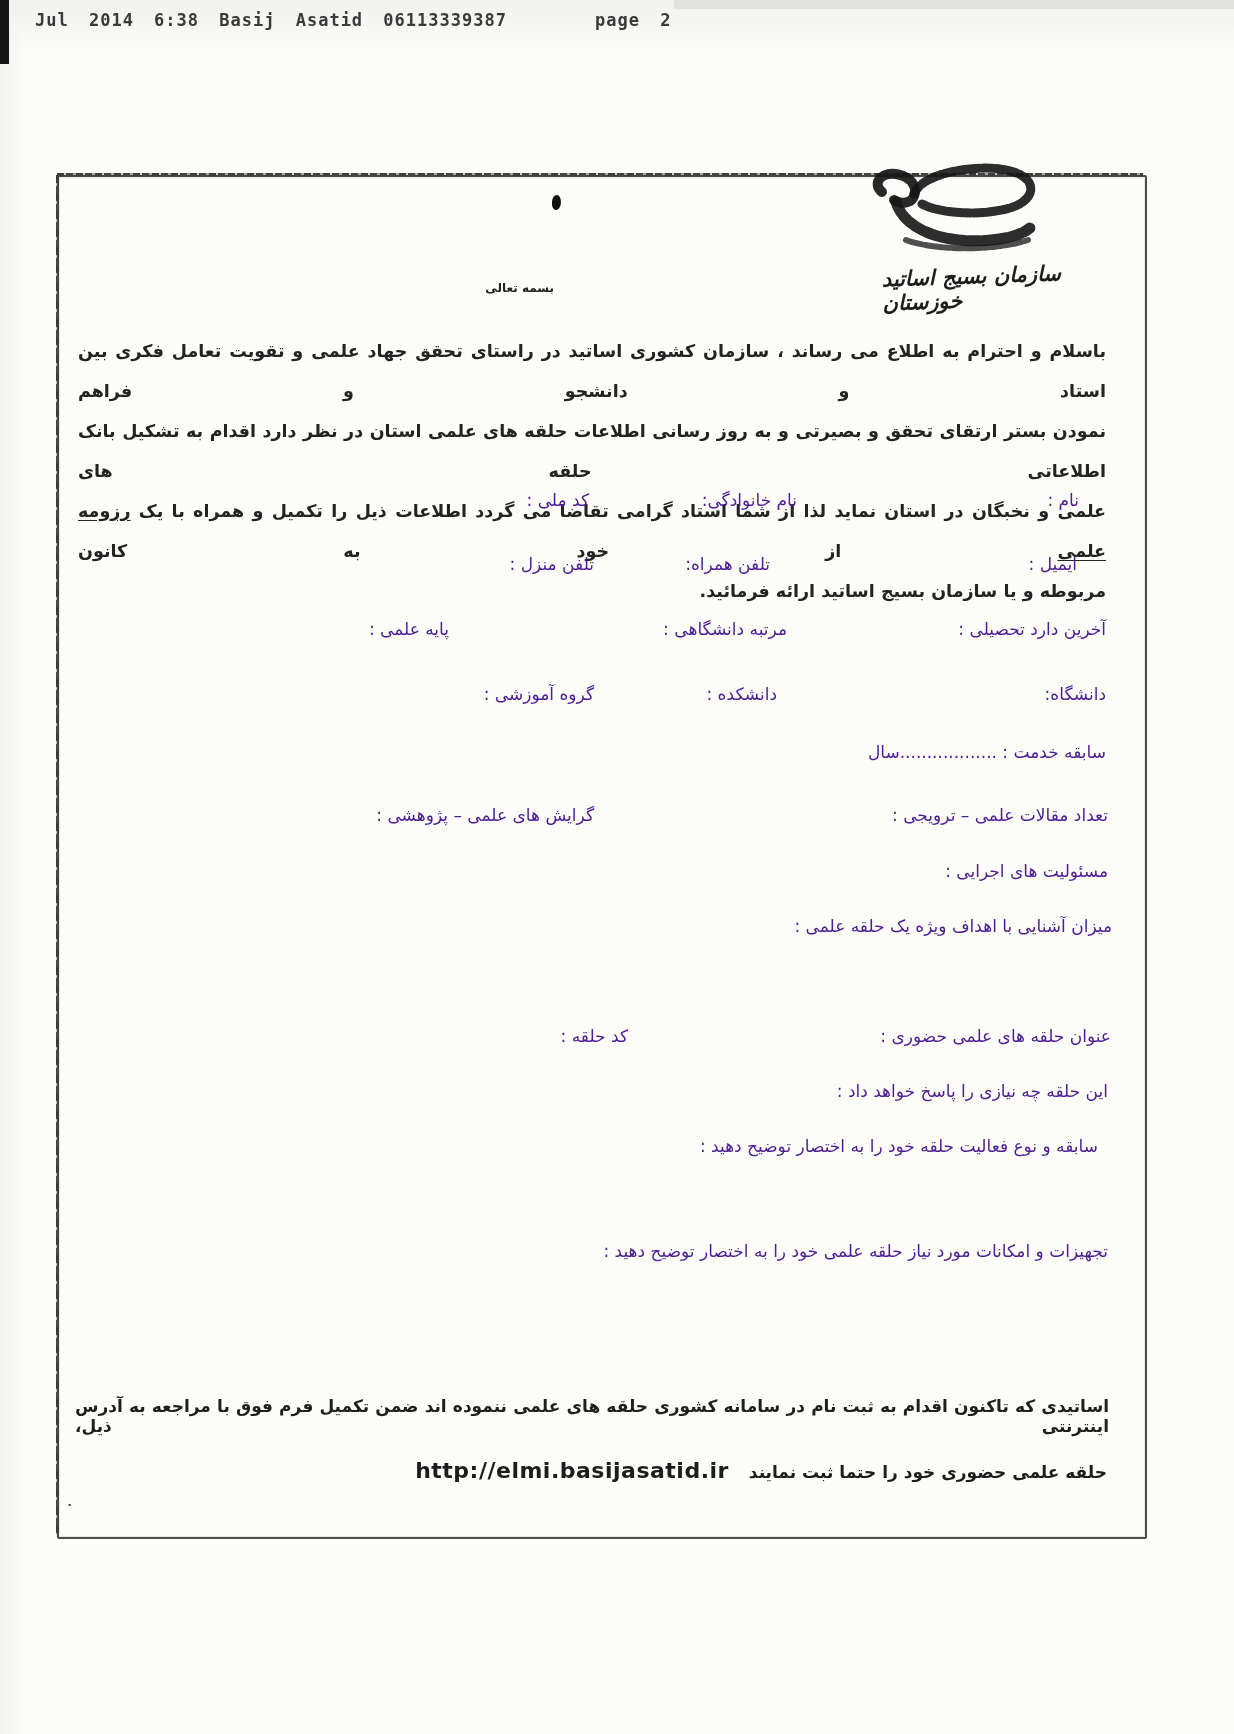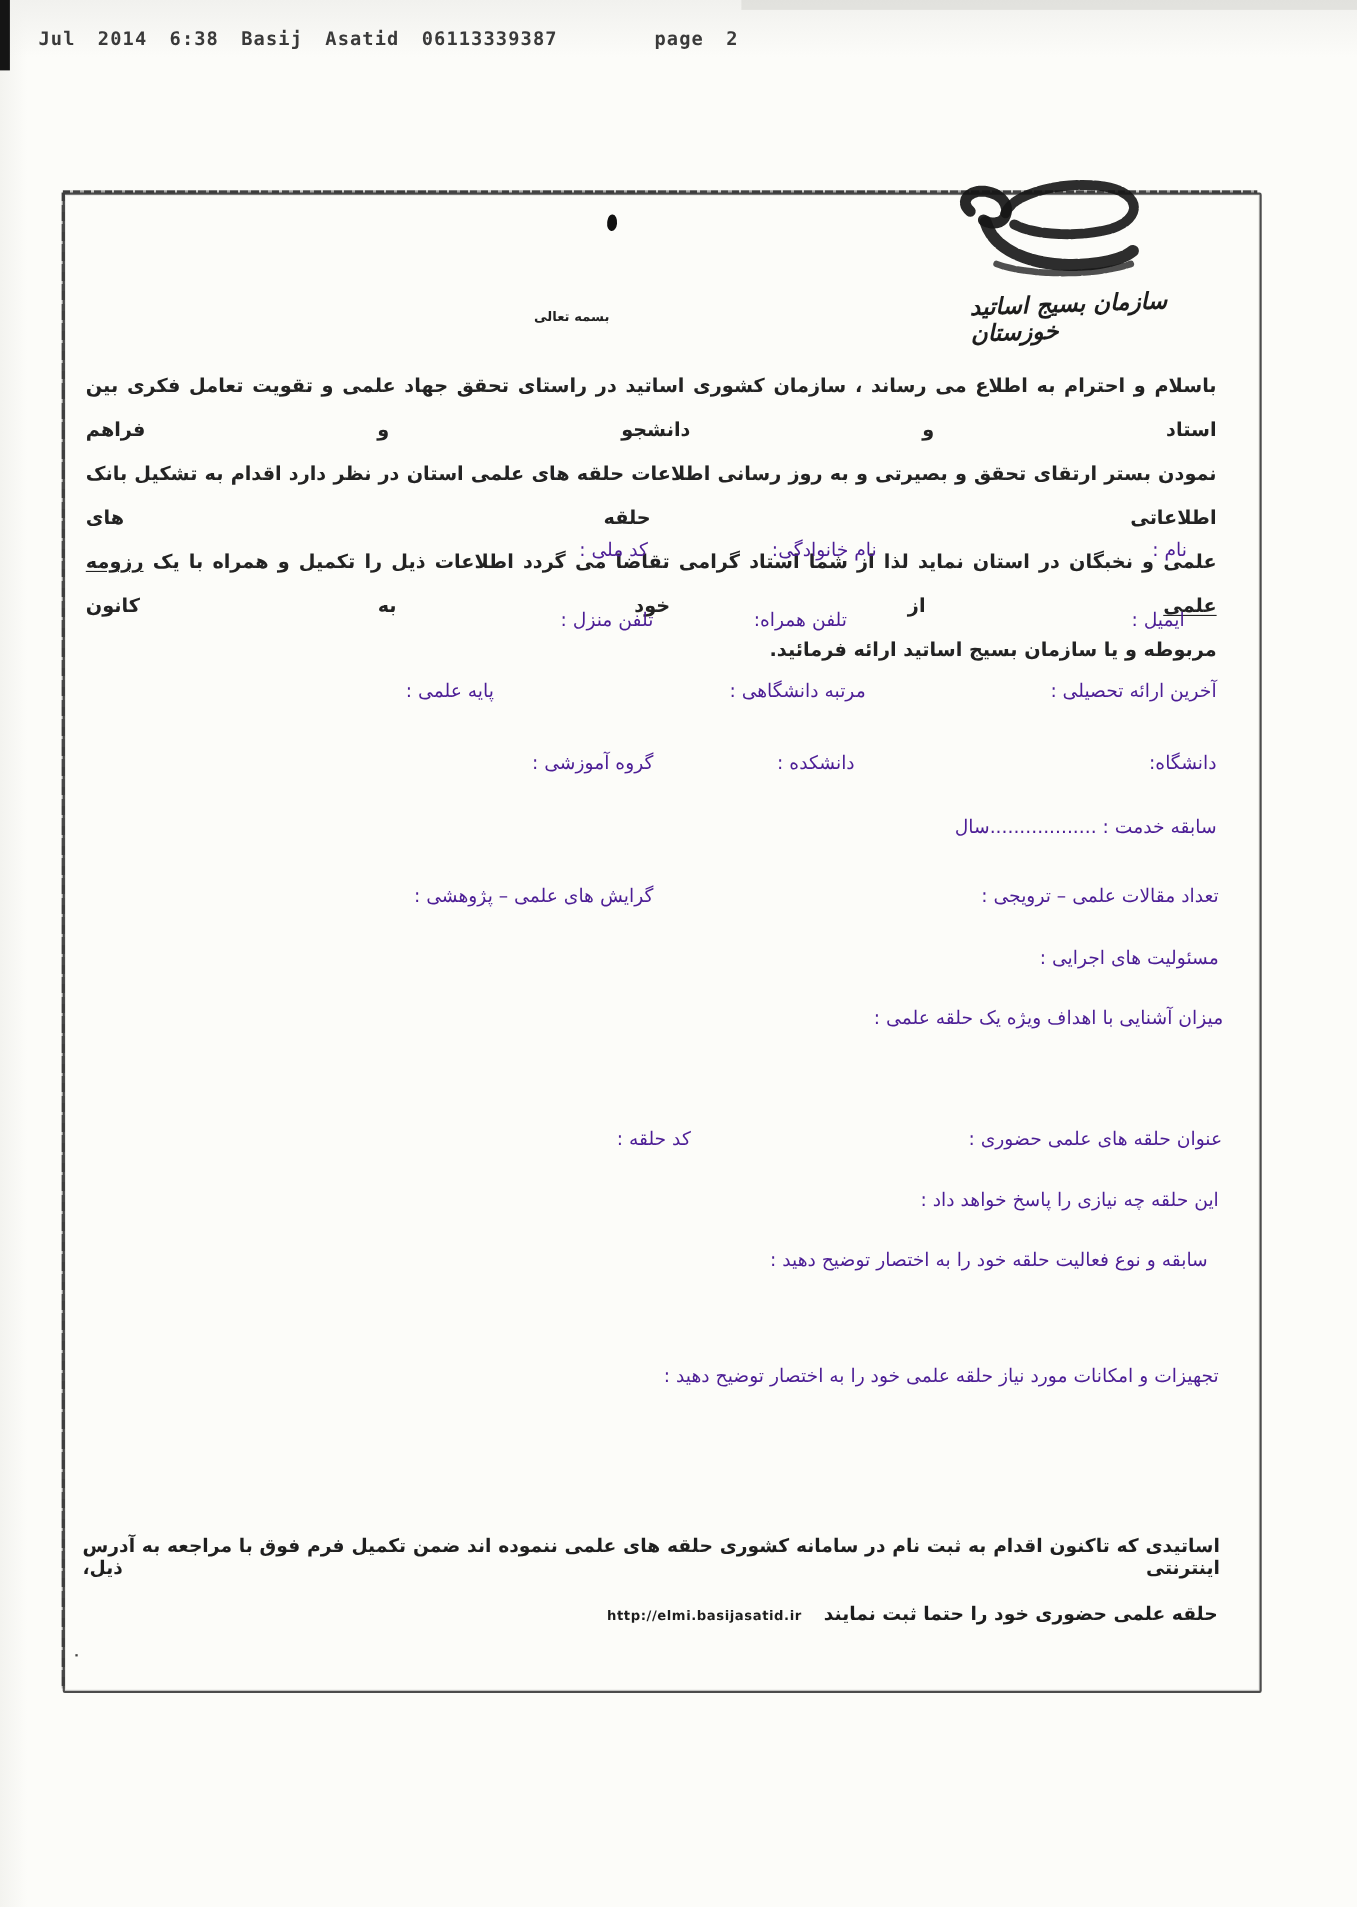--- a/index.html
+++ b/index.html
@@ -12,21 +12,21 @@
   }
   
   .scan-strip{position:absolute;left:0;top:0;width:9px;height:64px;background:#151515;}
   .scan-band{position:absolute;top:0;right:0;width:560px;height:9px;background:#d9d9d4;opacity:.65;}
   .scan-shade{position:absolute;left:0;top:0;width:100%;height:100%;
     background:linear-gradient(180deg, #f1f1ee 0%, rgba(252,252,249,0) 3%),
                linear-gradient(90deg, #f3f3ef 0%, rgba(252,252,249,0) 2%);
     pointer-events:none;}
   
   .fax-header{
-    position:absolute;top:26px;left:35px;width:1160px;
+    position:absolute;top:10px;left:35px;width:1160px;
     font-family:"DejaVu Sans Mono", monospace;
     font-size:17px;font-weight:700;color:#3a3a3a;
     letter-spacing:1px;word-spacing:9px;
   }
   .fax-page{position:absolute;left:560px;top:0;}
   
   .frame{
     position:absolute;left:57px;top:175px;width:1086px;height:1360px;
     border:2px solid #4c4c4c;border-radius:2px;
     box-shadow:inset 0 0 0 1px rgba(90,90,90,.12);
@@ -70,21 +70,21 @@
     direction:rtl;font-size:17px;font-weight:700;color:#1f1f1f;
     text-align:justify;text-align-last:justify;
   }
   .register-line{
     position:absolute;right:127px;top:1458px;
     direction:rtl;font-size:17px;font-weight:700;color:#1d1d1d;white-space:nowrap;
   }
   .register-line .url{
     direction:ltr;unicode-bidi:embed;
     font-family:"DejaVu Sans", sans-serif;
-    font-size:12px;font-weight:800;letter-spacing:.5px;
+    font-size:22px;font-weight:800;letter-spacing:.5px;
     margin-right:14px;
   }
   .bottom-mark{position:absolute;left:66px;top:1497px;font-size:12px;color:#444;font-weight:700;}
 </style>
 </head>
 <body>
 
 <div class="scan-shade"></div>
 <div class="scan-strip"></div>
 <div class="scan-band"></div>
@@ -120,21 +120,21 @@
 </div>
 
 <div class="lbl" style="right:155px;top:490px;">نام :</div>
 <div class="lbl" style="right:437px;top:490px;">نام خانوادگی:</div>
 <div class="lbl" style="right:645px;top:490px;">کد ملی :</div>
 
 <div class="lbl" style="right:157px;top:554px;">ایمیل :</div>
 <div class="lbl" style="right:464px;top:554px;">تلفن همراه:</div>
 <div class="lbl" style="right:640px;top:554px;">تلفن منزل :</div>
 
-<div class="lbl" style="right:128px;top:619px;">آخرین ارائه تحصیلی :</div>
+<div class="lbl" style="right:128px;top:619px;">آخرین دارد تحصیلی :</div>
 <div class="lbl" style="right:447px;top:619px;">مرتبه دانشگاهی :</div>
 <div class="lbl" style="right:785px;top:619px;">پایه علمی :</div>
 
 <div class="lbl" style="right:128px;top:684px;">دانشگاه:</div>
 <div class="lbl" style="right:457px;top:684px;">دانشکده :</div>
 <div class="lbl" style="right:640px;top:684px;">گروه آموزشی :</div>
 
 <div class="lbl" style="right:128px;top:742px;">سابقه خدمت : ..................سال</div>
 
 <div class="lbl" style="right:126px;top:805px;">تعداد مقالات علمی – ترویجی :</div>

